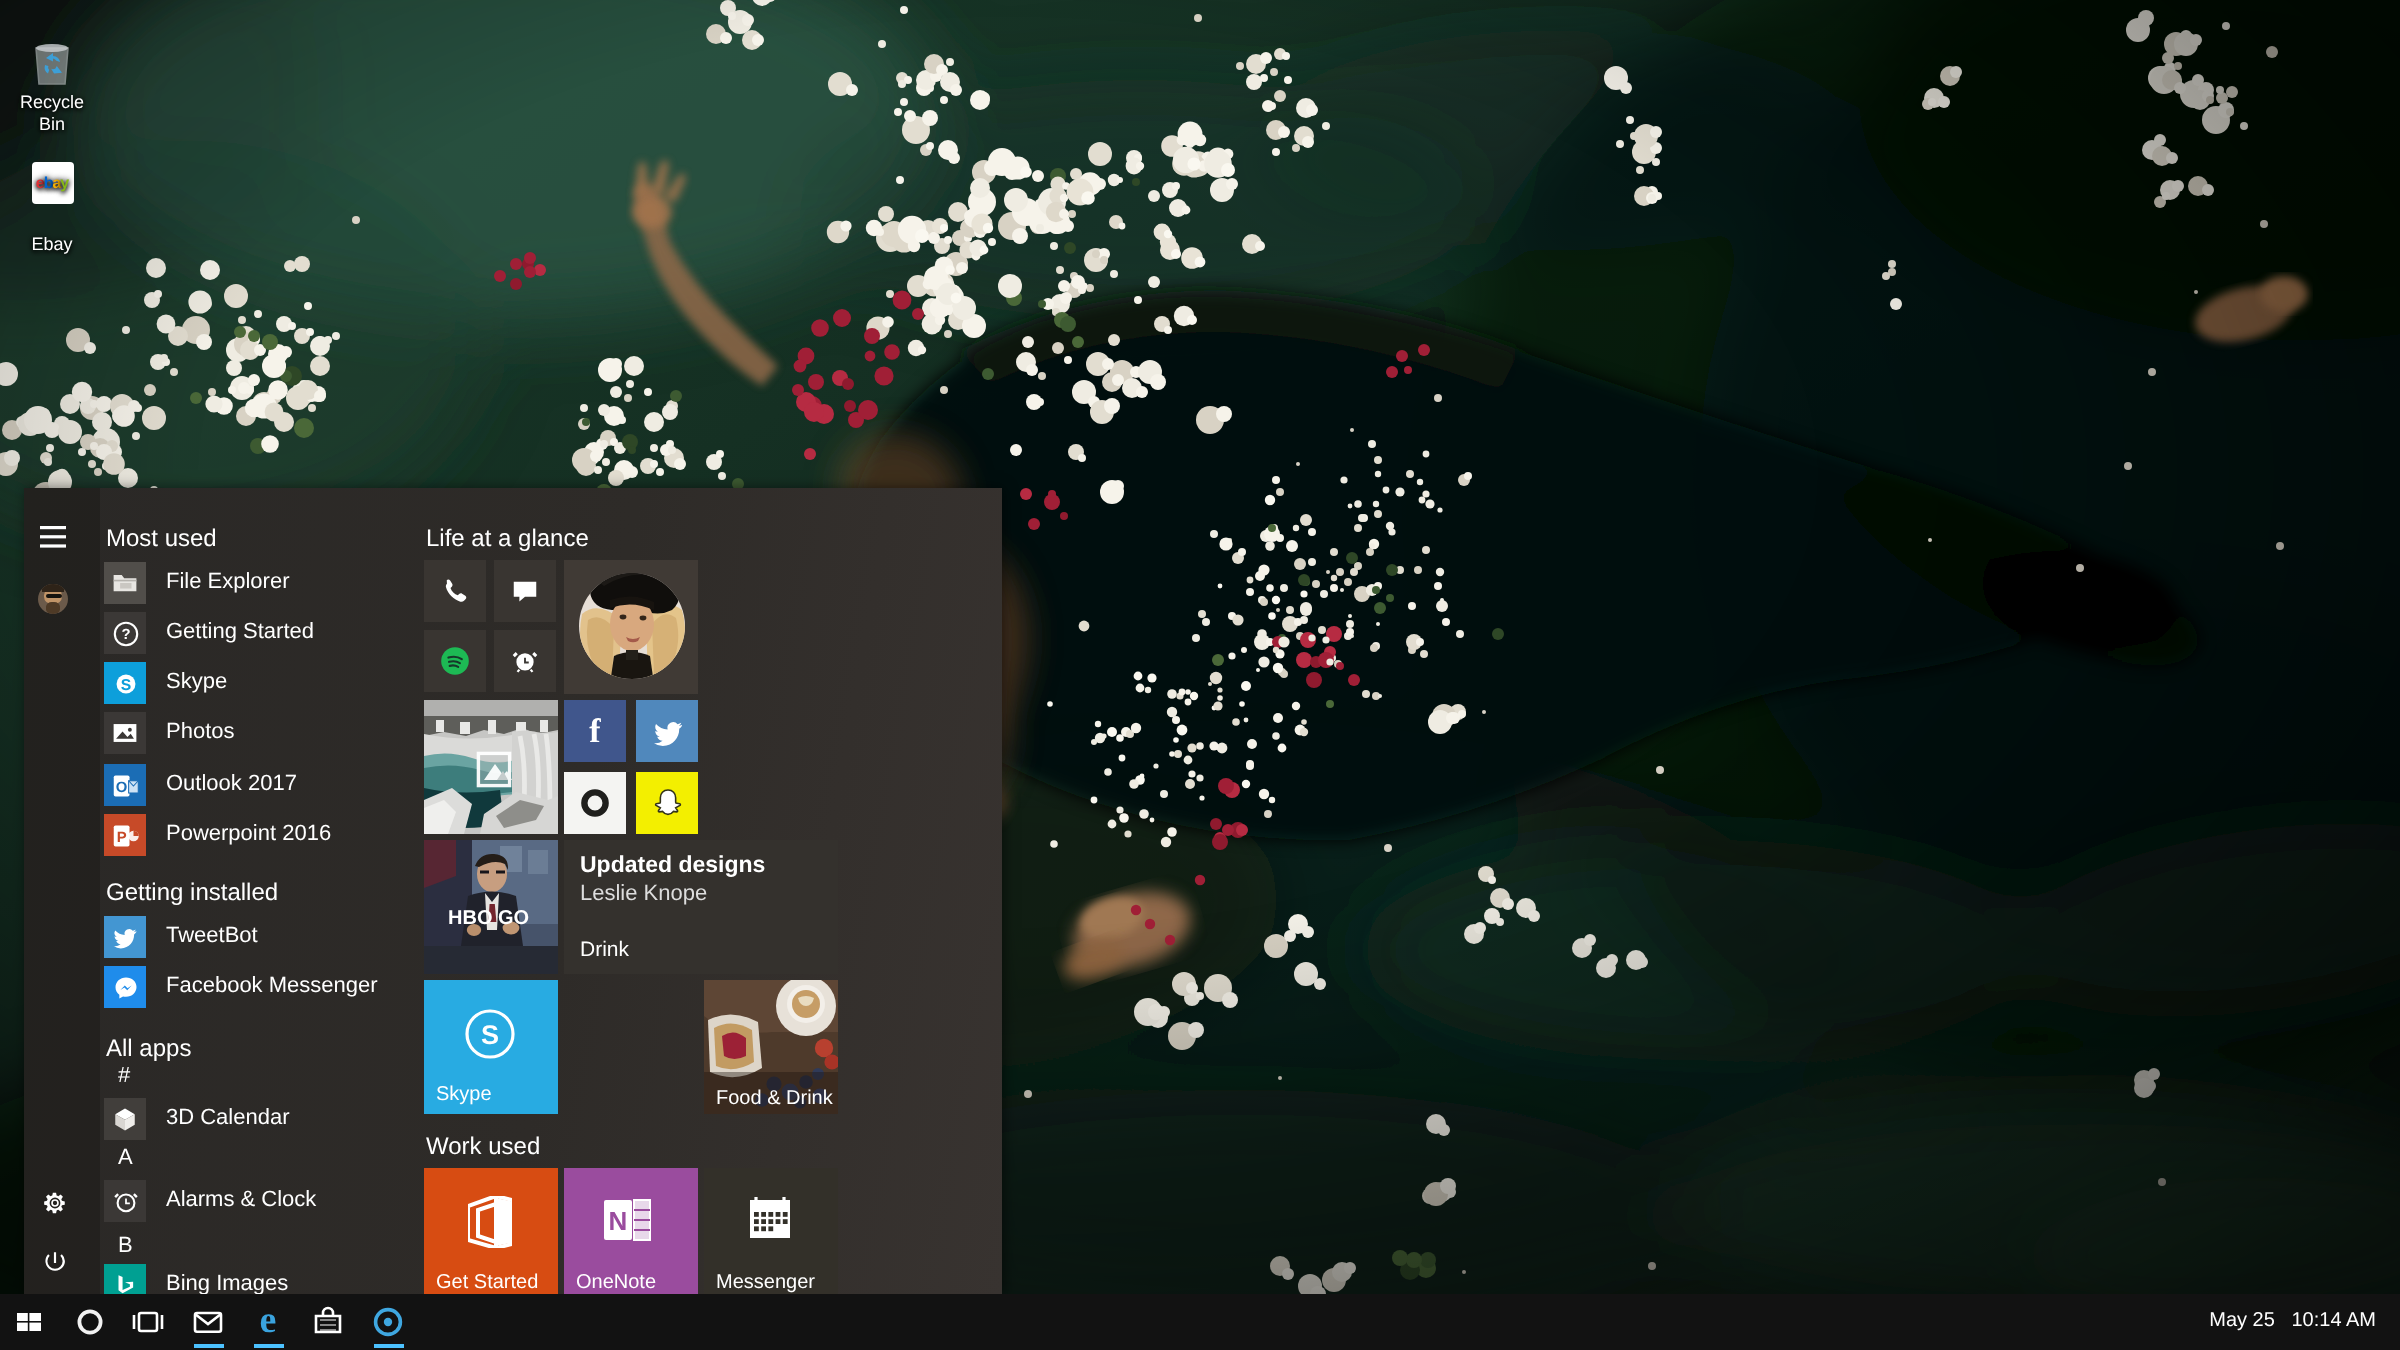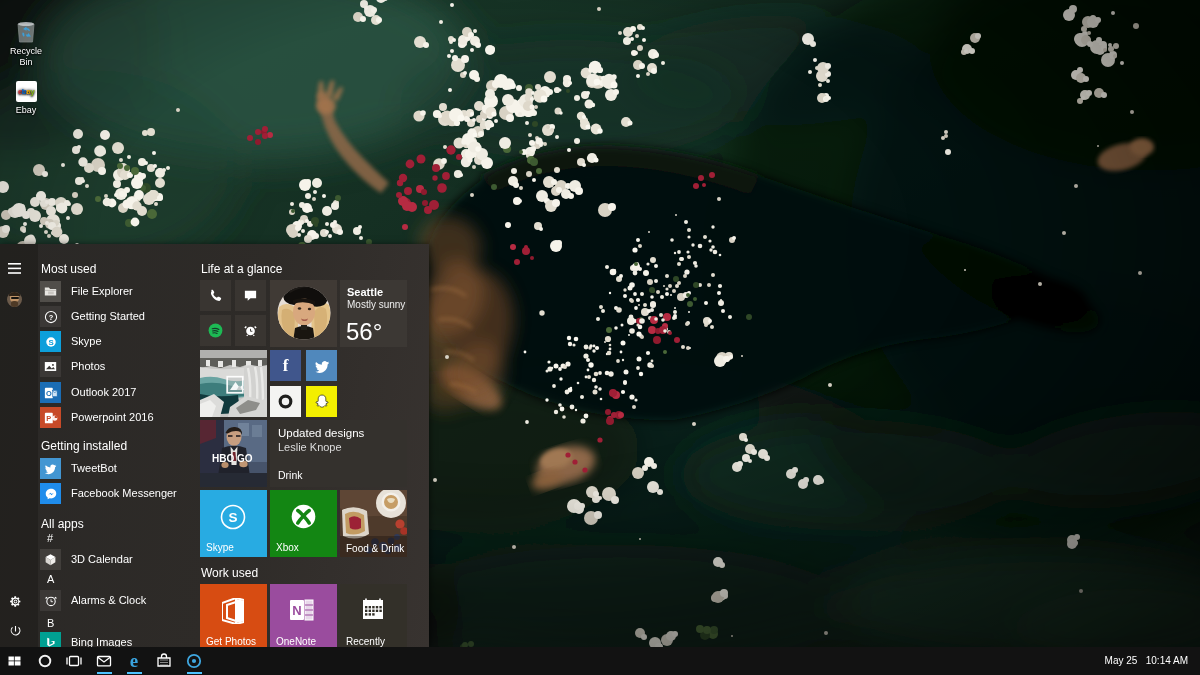--- a/index.html
+++ b/index.html
@@ -1,20 +1,20 @@
 <!DOCTYPE html>
 <html><head><meta charset="utf-8"><style>
 *{margin:0;padding:0;box-sizing:border-box}
 html,body{width:1200px;height:675px;overflow:hidden;background:#0e1a13;font-family:"Liberation Sans",sans-serif;}
 .abs{position:absolute}
 #wall{position:absolute;left:0;top:0}
 
 .dicon{position:absolute;color:#fff;text-align:center;font-size:9px;text-shadow:0 1px 2px #000,0 0 3px #000;line-height:1.2}
 
-#menu{position:absolute;left:0;top:244px;width:429px;height:403px;background:linear-gradient(100deg,#2a2826 0%,#2e2b28 55%,#383330 100%);box-shadow:1px 0 6px rgba(0,0,0,.5)}
+#menu{position:absolute;left:12px;top:244px;width:489px;height:403px;background:linear-gradient(100deg,#2a2826 0%,#2e2b28 55%,#383330 100%);box-shadow:1px 0 6px rgba(0,0,0,.5)}
 #rail{position:absolute;left:0;top:0;width:38px;height:403px;background:rgba(20,19,18,.35)}
 .mtxt{position:absolute;color:#fff;font-size:12px}
 .itile{position:absolute;width:21px;height:21px;display:flex;align-items:center;justify-content:center}
 .irow{position:absolute;left:71px;color:#fff;font-size:11px;line-height:21px;white-space:nowrap}
 .letter{position:absolute;left:47px;color:#fff;font-size:11px}
 
 .tile{position:absolute;overflow:hidden}
 .md{width:67px;height:67px}
 .sm{width:31px;height:31px;display:flex;align-items:center;justify-content:center}
 .tlabel{position:absolute;left:6px;bottom:4px;color:#fff;font-size:10px;white-space:nowrap}
@@ -1022,21 +1022,21 @@
 </svg>
 <div style="margin-top:2px">Recycle<br>Bin</div>
   </div>
 <div class="dicon" style="left:4px;top:81px;width:44px">
 <div style="width:21px;height:21px;background:#fff;border-radius:2px;margin:0 auto;display:flex;align-items:center;justify-content:center;font-size:8px;font-weight:bold;letter-spacing:-.5px">
       <span style="color:#e53238">e</span>
       <span style="color:#0064d2">b</span>
       <span style="color:#f5af02">a</span>
       <span style="color:#86b817">y</span>
     </div>
-<div style="margin-top:3px">Ebay</div>
+<div style="margin-top:15px">Ebay</div>
   </div>
 
 <div id="menu">
 <div id="rail"></div>
 
 <svg class="abs" style="left:8px;top:19px" width="13" height="11" viewBox="0 0 13 11">
 <rect y="0" width="13" height="1.6" fill="#fff"></rect>
       <rect y="4.6" width="13" height="1.6" fill="#fff"></rect>
       <rect y="9.2" width="13" height="1.6" fill="#fff"></rect>
 </svg>
@@ -1189,25 +1189,20 @@
 <ellipse cx="34" cy="32" rx="11" ry="13.5" fill="#d8a87e"></ellipse>
 <path d="M23 24 Q34 20 45 25 L45 21 Q34 16 23 20 Z" fill="#17130f"></path>
 <ellipse cx="29.5" cy="28.5" rx="1.7" ry="1.2" fill="#33251a"></ellipse>
 <ellipse cx="39.5" cy="29" rx="1.7" ry="1.2" fill="#33251a"></ellipse>
 <path d="M31 38.5 q3.5 2 7 0 l-1 2 q-2.5 1.2 -5 0 z" fill="#a45a4a"></path>
 <path d="M25 48 Q34 44 43 48 L45 62 L23 62 Z" fill="#191510"></path>
 <path d="M31 45 h6 v5 h-6 z" fill="#23201a"></path>
 </g>
 </svg></div>
 
-<div class="tile md dark" style="left:340px;top:36px;background:#3c3834">
-<div style="position:absolute;left:7px;top:6px;color:#fff;font-size:11px;font-weight:bold">Seattle</div>
-<div style="position:absolute;left:7px;top:19px;color:#eee;font-size:10px;white-space:nowrap">Mostly sunny</div>
-<div style="position:absolute;left:6px;top:38px;color:#fff;font-size:24px">56°</div>
-</div>
 
 <div class="tile md" style="left:200px;top:106px">
 <svg width="67" height="67" viewBox="0 0 67 67">
 <rect width="67" height="67" fill="#c6c6c4"></rect>
 <rect width="67" height="10" fill="#b0b0ae"></rect>
 <path d="M0 8 h67 v7 l-10 2 -8 -3 -9 3 -10 -2 -9 3 -11 -2 -10 2 z" fill="#5e5e5a"></path>
 <path d="M6 10 h4 v6 h-4z M18 11 h5 v6 h-5z M32 10 h4 v7 h-4z M46 11 h5 v5 h-5z M58 10 h4 v6 h-4z" fill="#e8e8e6"></path>
 <path d="M0 17 Q20 21 40 18 T67 17 L67 30 L0 32 Z" fill="#dadad8"></path>
 <path d="M0 28 Q12 25 24 29 Q36 33 45 30 L45 47 Q25 50 0 46 Z" fill="#6aa4a2"></path>
 <path d="M0 34 Q14 31 28 35 Q38 38 44 36 L44 46 Q24 49 0 45 Z" fill="#3d7d7c"></path>
@@ -1259,40 +1254,33 @@
 <path d="M28 16 h4.5 M36 16 h4.5" stroke="#17151a" stroke-width="1.6"></path>
 <path d="M22 28 Q34 23.5 46 28 L49.5 53 L18.5 53 Z" fill="#20222b"></path>
 <path d="M30.5 26.5 L34 31 L37.5 26.5 L36.5 45 L31.5 45 Z" fill="#e6e4e0"></path>
 <path d="M32.8 32 l2.6 0 .8 9 -4 0 z" fill="#73242c"></path>
 <ellipse cx="43.5" cy="44" rx="4.2" ry="3.2" fill="#c09673"></ellipse>
 <ellipse cx="25" cy="45" rx="3.6" ry="3" fill="#b98f6c"></ellipse>
 <text x="12" y="42" font-family="Liberation Sans" font-size="10" font-weight="bold" fill="#fff">HBO GO</text>
 </svg></div>
 
 <div class="tile" style="left:270px;top:176px;width:137px;height:67px;background:#34312d">
-<div style="position:absolute;left:8px;top:7px;color:#fff;font-size:11.5px;font-weight:normal">Updated designs</div>
+<div style="position:absolute;left:8px;top:7px;color:#fff;font-size:11.5px;font-weight:bold">Updated designs</div>
 <div style="position:absolute;left:8px;top:21px;color:#ddd;font-size:11px">Leslie Knope</div>
 <div style="position:absolute;left:8px;bottom:6px;color:#fff;font-size:10.5px">Drink</div>
 </div>
 
 <div class="tile md" style="left:200px;top:246px;background:#28abe2">
 <svg width="26" height="26" viewBox="0 0 26 26" style="position:absolute;left:20px;top:14px">
         <circle cx="13" cy="13" r="11.5" fill="none" stroke="#fff" stroke-width="1.6"></circle>
         <text x="13" y="18" font-family="Liberation Sans" font-size="13.5" fill="#fff" text-anchor="middle" font-weight="bold">S</text>
       </svg>
 <div class="tlabel">Skype</div>
     </div>
 
-<div class="tile md" style="left:270px;top:246px;background:#138613">
-<svg width="27" height="27" viewBox="0 0 27 27" style="position:absolute;left:20px;top:13px">
-<circle cx="13.5" cy="13.5" r="11.8" fill="#fff"></circle>
-<path d="M7.8 7.6 C10.8 9.6 16.8 16.2 19.2 19.9 M19.2 7.6 C16.2 9.6 10.2 16.2 7.8 19.9" stroke="#138613" stroke-width="3.6" fill="none" stroke-linecap="round"></path>
-</svg>
-<div class="tlabel">Xbox</div>
-    </div>
 
 <div class="tile md" style="left:340px;top:246px">
 <svg width="67" height="67" viewBox="0 0 67 67">
 <rect width="67" height="67" fill="#4e3a2b"></rect>
 <path d="M0 0 h67 v26 H34 Q12 28 0 18 Z" fill="#5e4635"></path>
 <circle cx="51" cy="13" r="15" fill="#e7e1d8"></circle>
 <circle cx="51" cy="12" r="9.5" fill="#f3efe9"></circle>
 <circle cx="51" cy="12" r="7" fill="#c69d66"></circle>
 <path d="M47 9 q4 -2 8 0 q-1 4 -4 4 q-3 0 -4 -4" fill="#e9dcc0"></path>
 <path d="M2 20 Q14 14 27 21 L29 44 Q16 52 3 46 Z" fill="#ddd5c9"></path>
@@ -1311,21 +1299,21 @@
 <text x="6" y="62" font-family="Liberation Sans" font-size="10" fill="#fff">Food &amp; Drink</text>
 </svg></div>
 
 <div class="mtxt" style="left:201px;top:322px">Work used</div>
 
 <div class="tile" style="left:200px;top:340px;width:67px;height:67px;background:#d74c12">
 <svg width="22" height="26" viewBox="0 0 22 26" style="position:absolute;left:22px;top:14px">
         <path d="M14 0 L22 2 V24 L14 26 Z M14 0 L0 5 V22 L14 26 M14 4 L5 7 V20 L14 23" fill="none" stroke="#fff" stroke-width="2"></path>
         <path d="M14 1 L21 2.5 V23.5 L14 25 Z" fill="#fff"></path>
       </svg>
-<div class="tlabel">Get Photos</div>
+<div class="tlabel">Get Started</div>
     </div>
 
 <div class="tile" style="left:270px;top:340px;width:67px;height:67px;background:#9a4c9e">
 <svg width="26" height="24" viewBox="0 0 26 24" style="position:absolute;left:20px;top:14px">
         <rect x="0" y="2" width="14" height="20" rx="1" fill="#fff"></rect>
         <text x="7" y="17" font-family="Liberation Sans" font-size="13" fill="#9a4c9e" text-anchor="middle" font-weight="bold">N</text>
         <rect x="15" y="2" width="8" height="20" fill="#e8d8ea" stroke="#fff" stroke-width="1"></rect>
         <path d="M15 7 h8 M15 12 h8 M15 17 h8" stroke="#9a4c9e" stroke-width="1"></path>
       </svg>
 <div class="tlabel">OneNote</div>
@@ -1345,21 +1333,21 @@
           <rect x="7.6" y="12.6" width="2.4" height="2.4"></rect>
           <rect x="11.2" y="12.6" width="2.4" height="2.4"></rect>
           <rect x="14.8" y="12.6" width="2.4" height="2.4"></rect>
           <rect x="18.4" y="12.6" width="2.4" height="2.4"></rect>
           <rect x="4" y="16.2" width="2.4" height="2.4"></rect>
           <rect x="7.6" y="16.2" width="2.4" height="2.4"></rect>
           <rect x="11.2" y="16.2" width="2.4" height="2.4"></rect>
         </g>
         <path d="M5 1.5 v3 M19 1.5 v3" stroke="#fff" stroke-width="1.6"></path>
       </svg>
-<div class="tlabel">Recently</div>
+<div class="tlabel">Messenger</div>
     </div>
 
 </div>
 
 <div id="bar">
 <svg class="tbi" style="left:3px" width="24" height="28" viewBox="0 0 24 28">
       <g fill="#fff">
         <rect x="5.5" y="9.5" width="5.4" height="4"></rect>
         <rect x="11.7" y="9.5" width="5.8" height="4"></rect>
         <rect x="5.5" y="14.3" width="5.4" height="4.2"></rect>

